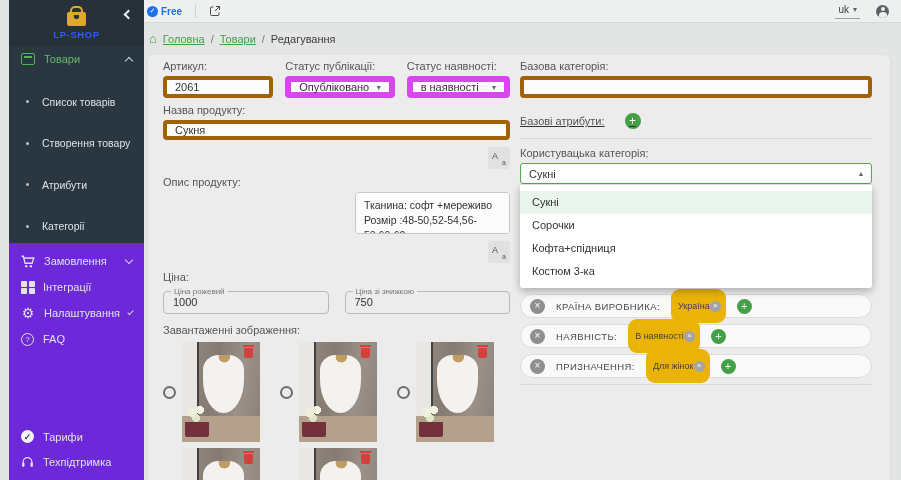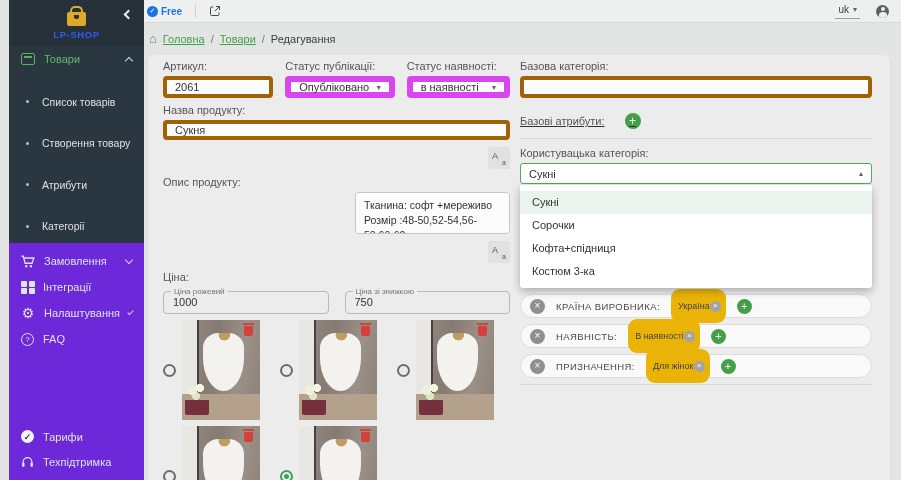--- a/index.html
+++ b/index.html
@@ -275,20 +275,21 @@
       <fieldset class="price-box">
         <legend>Ціна рожевий</legend>
         <input value="1000" style="">
       </fieldset>
       <fieldset class="price-box">
         <legend>Ціна зі знижкою</legend>
         <input value="750" style="">
       </fieldset>
     </div>
 
+    <label class="f-label mt10">Завантаженні зображення:</label>
     <div class="img-row">
       <div class="img-item">
         <span class="radio"></span>
         <div class="photo">
             <span class="trash"></span>
           </div>
       </div>
       <div class="img-item">
         <span class="radio"></span>
         <div class="photo">

